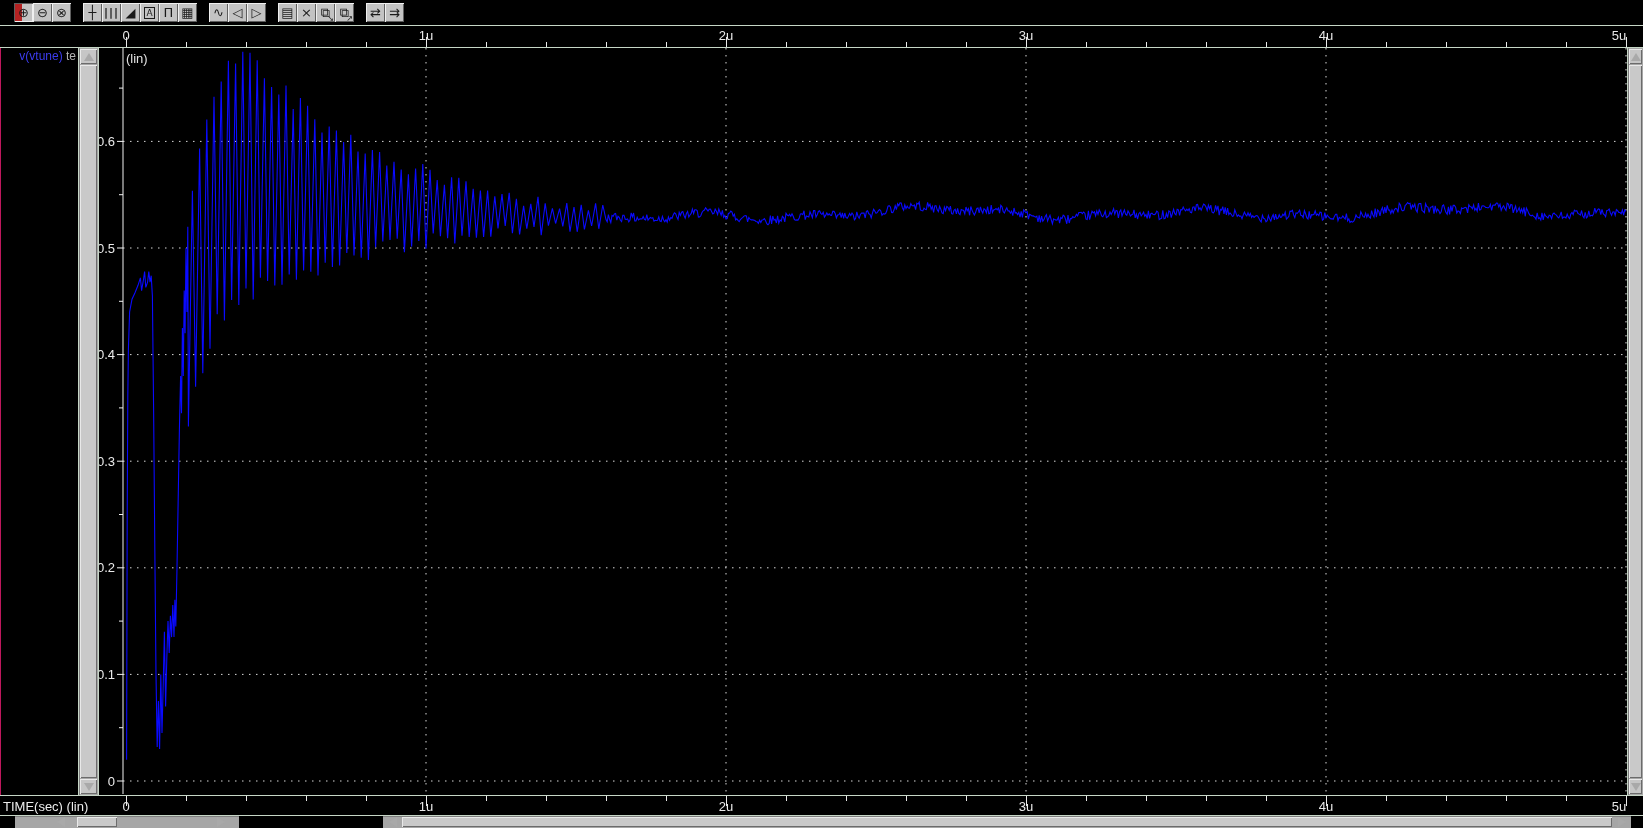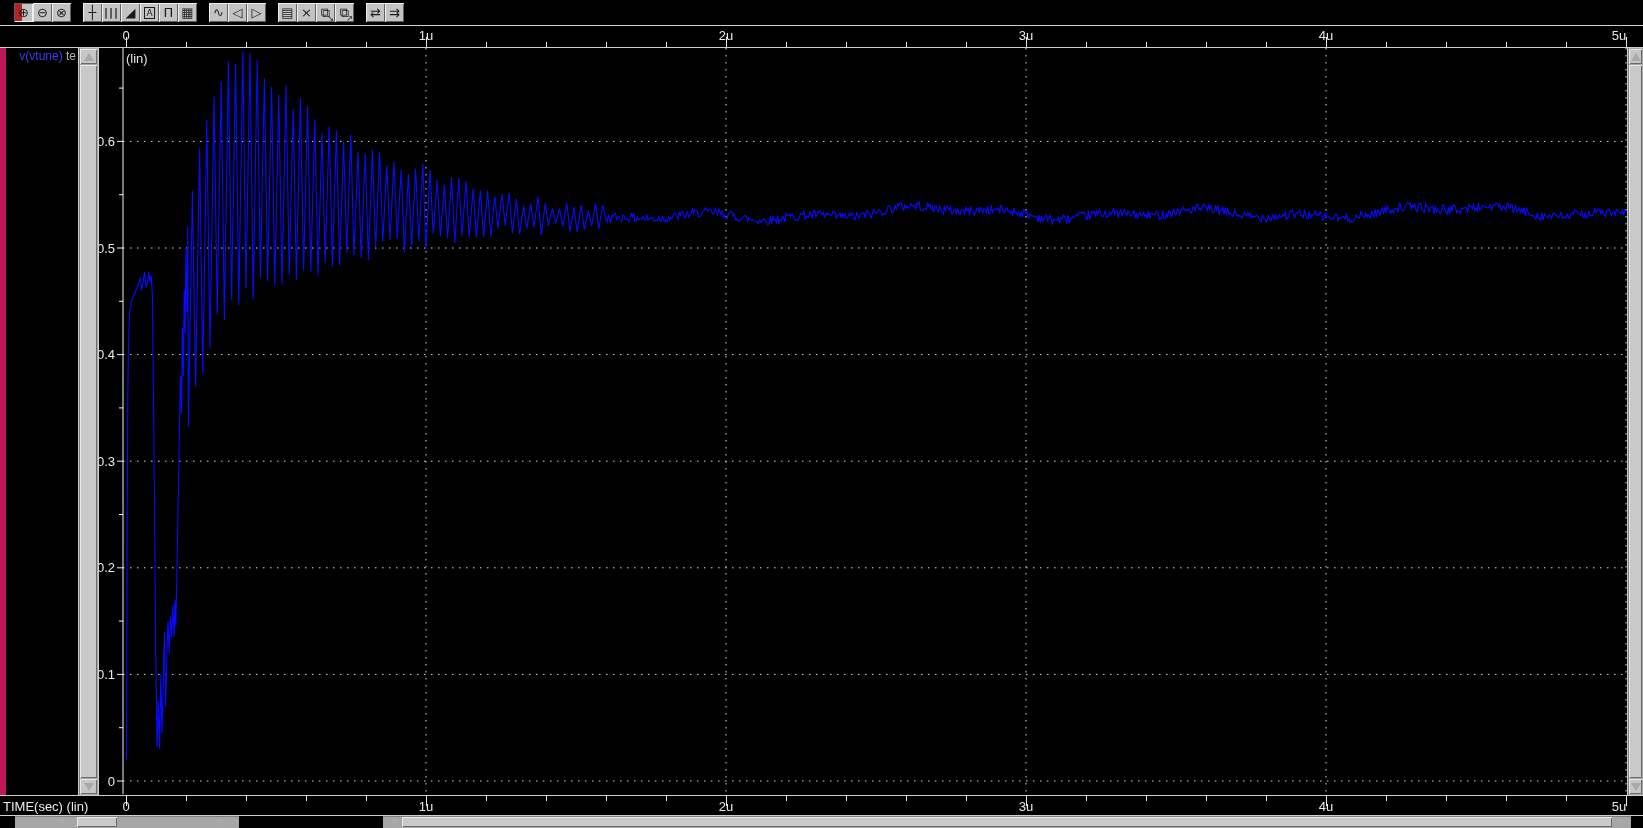--- a/index.html
+++ b/index.html
@@ -34,21 +34,21 @@
   #top-ruler { position:absolute; left:0; top:26px; width:100%; height:21px; background:#000; }
   #bottom-ruler { position:absolute; left:0; top:796px; width:100%; height:19px; background:#000; }
   .ruler-label { position:absolute; color:#e8e8e8; font-size:13px; transform:translateX(-50%); white-space:nowrap; }
   #top-ruler .ruler-label { top:2px; }
   #bottom-ruler .ruler-label { top:3px; }
   .tick { position:absolute; width:1px; background:#e8e8e8; }
   #time-axis-label { position:absolute; left:3px; top:3px; color:#ededed; font-size:13px; }
 
   
   #main { position:absolute; left:0; top:48px; width:100%; height:747px; background:#000; }
-  #signal-panel { position:absolute; left:0; top:0; width:76px; height:100%; background:#000; border-left:6px solid #be185d; overflow:hidden; }
+  #signal-panel { position:absolute; left:0; top:0; width:76px; height:100%; background:#000; border-left:1px solid #be185d; overflow:hidden; }
   .signal-row { position:absolute; top:1px; right:0; white-space:nowrap; font-size:12px; cursor:pointer; }
   .sig-name { color:#3c3cf0; }
   .sig-suffix { color:#b4b4b4; }
 
   
   .vscroll { position:absolute; top:0; height:100%; background:#a6a6a6; box-shadow:inset 1px 0 0 #7d7d7d; }
   #vscroll-left { left:79px; width:19px; }
   #vscroll-right { left:1628px; width:15px; }
   .sb-btn { position:absolute; left:1px; right:1px; height:15px; background:#c6c6c6;
     box-shadow: inset 1px 1px 0 #e9e9e9, inset -1px -1px 0 #6b6b6b;

